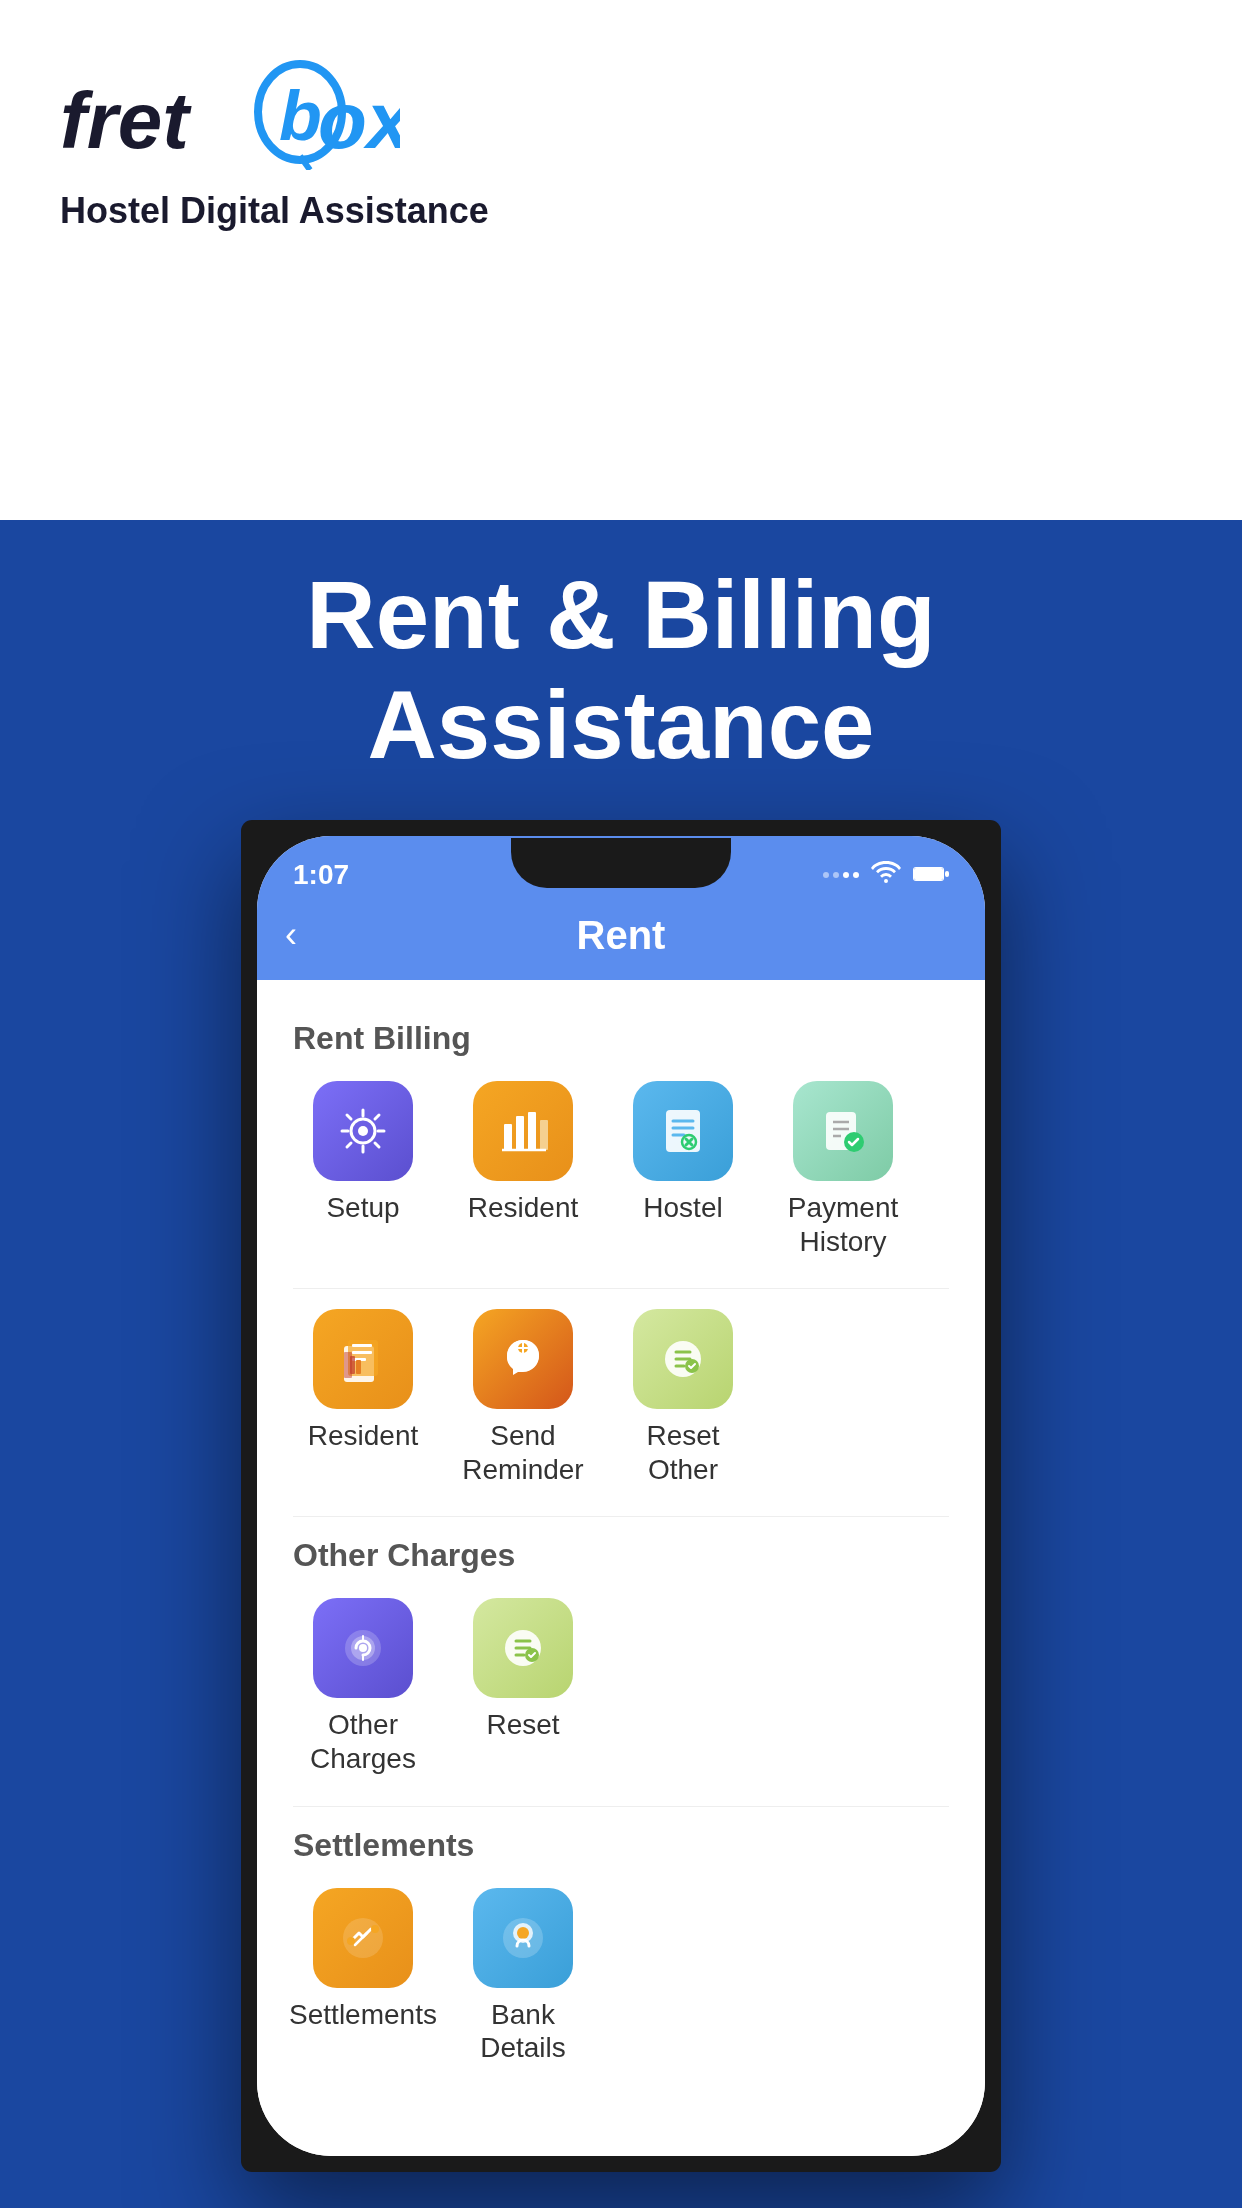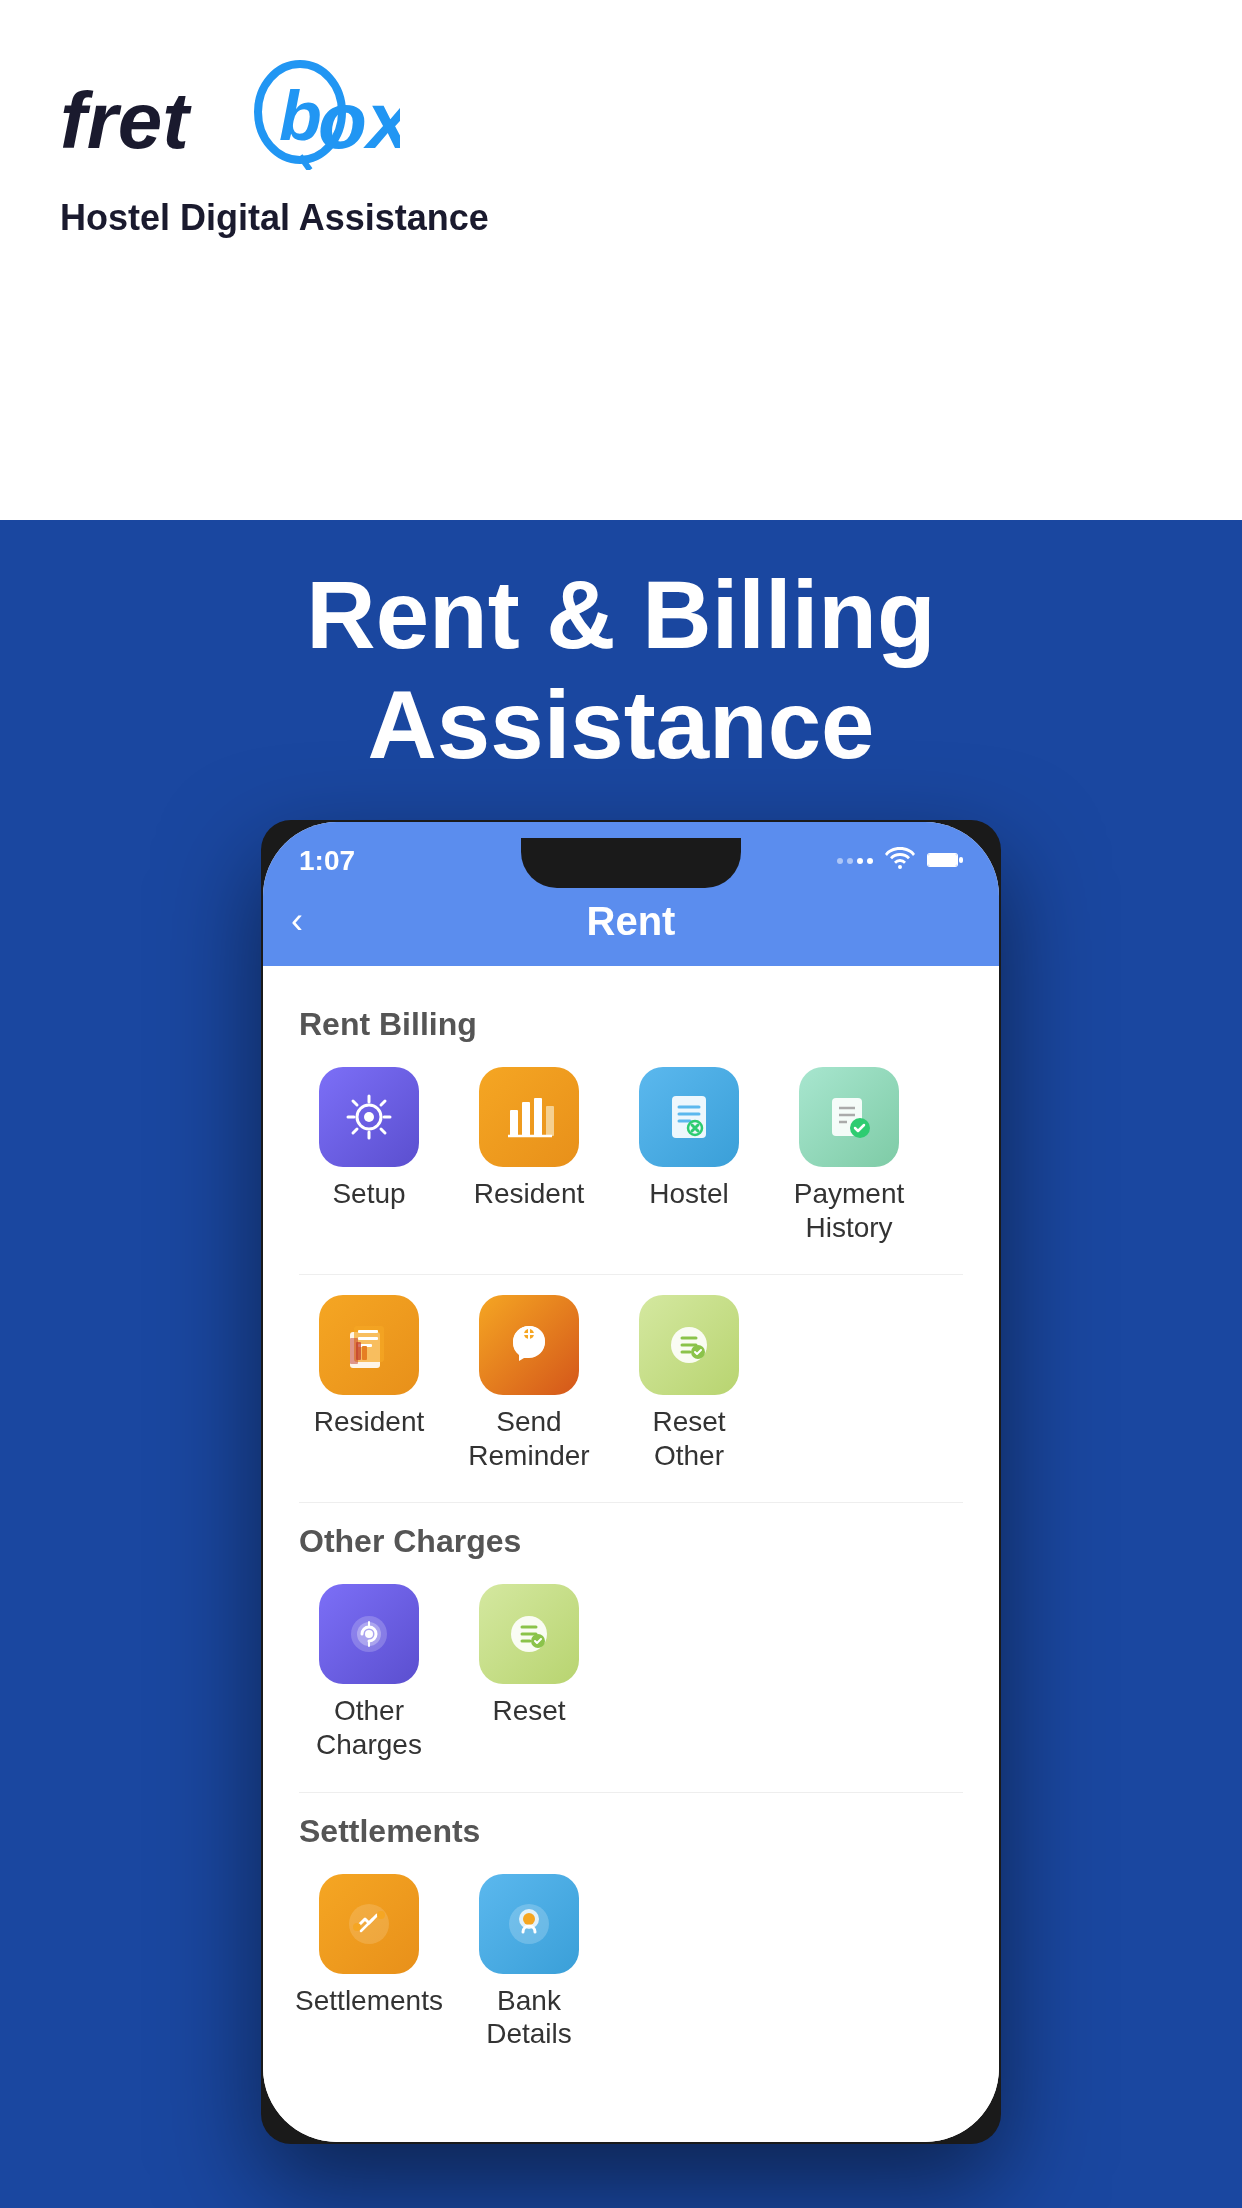--- a/index.html
+++ b/index.html
@@ -44,21 +44,21 @@
     }
 
     
     .logo-area {
       position: absolute;
       top: 60px;
       left: 60px;
       z-index: 10;
       display: flex;
       flex-direction: column;
-      gap: 27px;
+      gap: 20px;
     }
 
     .tagline {
       font-size: 36px;
       font-weight: 700;
       color: #1a1a2e;
     }
 
     
     .hero-text {
@@ -82,25 +82,24 @@
       position: absolute;
       top: 820px;
       left: 50%;
       transform: translateX(-50%);
       z-index: 10;
       width: 760px;
     }
 
     .phone-outer {
       background: #1a1a1a;
-      border-radius: 30px;
-      padding: 2px;
+      border-radius: 11px;
+      padding: 16px;
       box-shadow: 0 40px 100px rgba(0,0,0,0.5);
       position: relative;
-      margin-left: 20px;
     }
 
     .phone-notch {
       position: absolute;
       top: 18px;
       left: 50%;
       transform: translateX(-50%);
       width: 220px;
       height: 50px;
       background: #1a1a1a;

